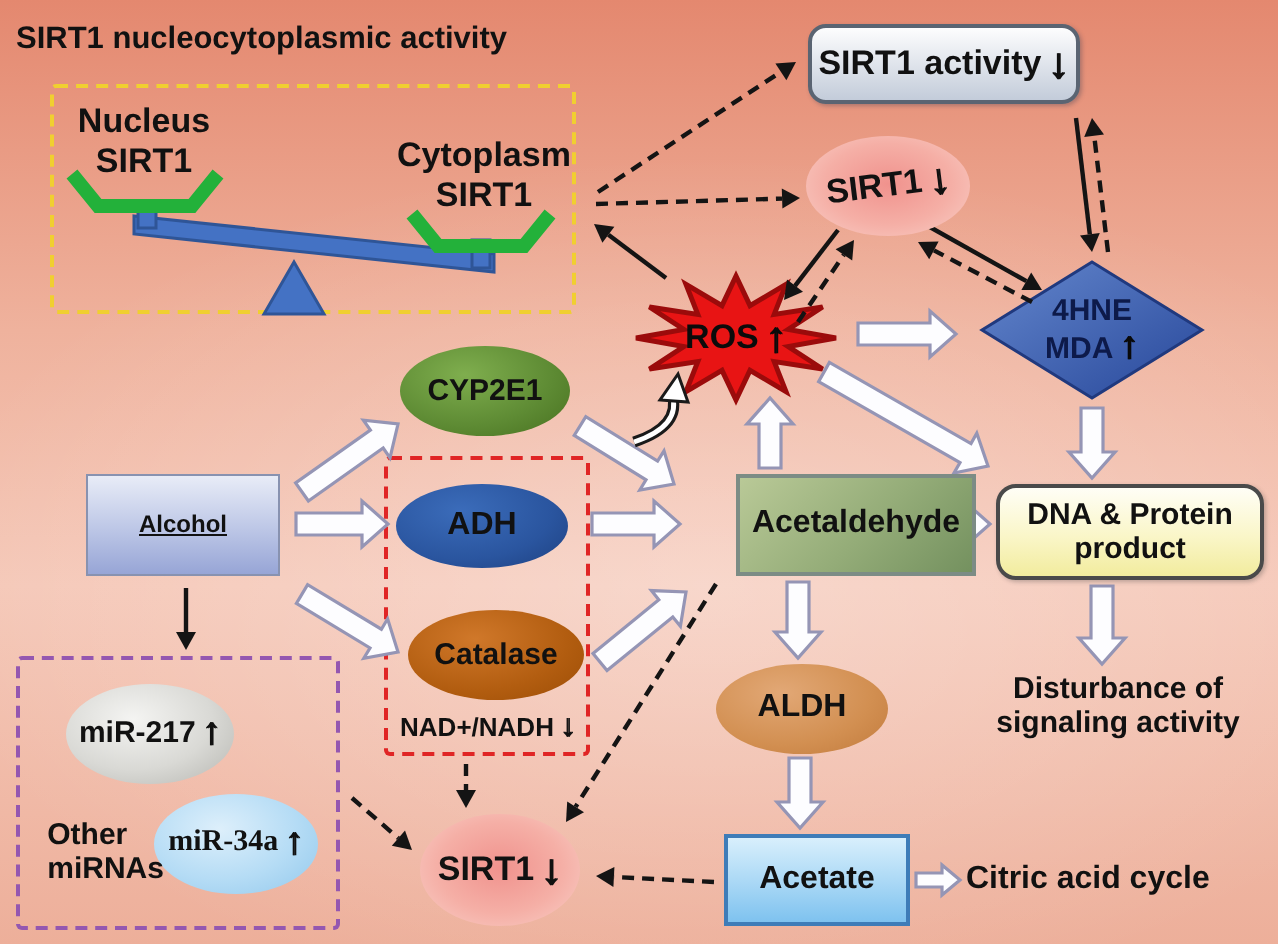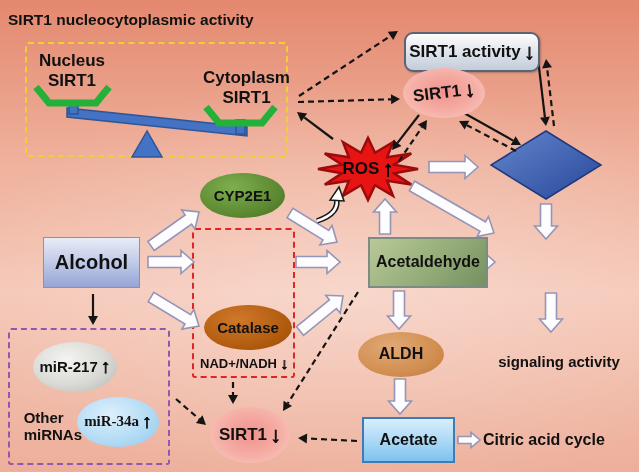--- a/index.html
+++ b/index.html
@@ -16,22 +16,22 @@
   .glyph{font-size:1.3em; line-height:.9; margin-left:3px; font-weight:bold;
          text-shadow:.7px 0 currentColor, -.3px 0 currentColor;}
   .dashbox{position:absolute; box-sizing:border-box; border-radius:3px;}
   #yellow-box{border:2.5px dashed #f0cf30;}
   #red-box{border:2.5px dashed #e02525;}
   #purple-box{border:2.5px dashed #9457b0;}
   #title{font-size:15.5px; justify-content:flex-start; text-align:left;}
   #activity-box{border:2px solid #5a6472; border-radius:9px; font-size:17px;
       background:linear-gradient(180deg,#fdfdfe 0%,#dde2ea 55%,#c3ccda 100%);
       box-shadow:1px 1px 2px rgba(60,60,80,.35);}
-  #alcohol-box{border:1.5px solid #8892b0; font-size:20px;
-      background:linear-gradient(180deg,#e8ecf7 0%,#bcc6e6 55%,#97a5d6 100%);}
+  #alcohol-box{border:1.5px solid #8892b0; font-size:12px;
+      background:linear-gradient(180deg,#e8ecf7 0%,#bcc6e6 55%,#97a5d6 100%);text-decoration:underline;}
   #acetaldehyde-box{border:2px solid #7c8c85; font-size:16px;
       background:linear-gradient(135deg,#b9c997 0%,#94ac78 55%,#74915f 100%);}
   #dna-box{border:2px solid #4a4a4a; border-radius:10px; font-size:15px;
       background:linear-gradient(180deg,#fffef6 0%,#faf6c8 55%,#f2ec9e 100%);
       box-shadow:1px 1px 2px rgba(60,60,60,.3);}
   #acetate-box{border:2px solid #3e7cb8; font-size:16px;
       background:linear-gradient(180deg,#d8effc 0%,#a8d7f5 55%,#7ec2ef 100%);}
   .pink{background:radial-gradient(ellipse at 50% 48%, #f0928d 0%, #f5afa6 55%, #f9cfc7 100%); font-size:17px;}
   #cyp2e1{background:radial-gradient(ellipse at 38% 32%, #7fae4e 0%, #5d8a33 60%, #47701f 100%); font-size:15px;}
   #adh{background:radial-gradient(ellipse at 38% 32%, #3b6cba 0%, #2a559f 60%, #1d4080 100%); font-size:16px;}
@@ -195,67 +195,79 @@
     </g>
   </svg>
 
   <div id="title" class="node" style="left:8px;top:10px;width:310px;height:20px;">
     <span>SIRT1 nucleocytoplasmic activity</span>
   </div>
 
   <div id="nucleus-label" class="node" style="left:34px;top:54px;width:76px;height:34px;">
     <span><span>Nucleus</span><br><span>SIRT1</span></span>
   </div>
-  <div id="cytoplasm-label" class="node" style="left:194px;top:71px;width:96px;height:34px;justify-content:flex-end;">
+  <div id="cytoplasm-label" class="node" style="left:194px;top:71px;width:96px;height:34px;">
     <span><span>Cytoplasm</span><br><span>SIRT1</span></span>
   </div>
 
-  <div id="activity-box" class="node" style="left:404px;top:12px;width:136px;height:40px;margin-top:20px;">
+  <div id="activity-box" class="node" style="left:404px;top:12px;width:136px;height:40px;">
     <span>SIRT1 activity</span>
     <span class="glyph">↓</span>
   </div>
 
   <div id="sirt1-upper" class="node ellipse pink" style="left:403px;top:68px;width:82px;height:50px;">
     <span style="display:inline-flex;align-items:center;transform:rotate(-7deg);">
       <span>SIRT1</span>
       <span class="glyph">↓</span>
     </span>
   </div>
 
   <div id="ros-label" class="node" style="left:328px;top:156px;width:80px;height:26px;">
     <span>ROS</span>
     <span class="glyph">↑</span>
   </div>
 
+  <div id="diamond-label" class="node" style="left:496px;top:139px;width:100px;height:52px;">
+    <span>
+      <span>4HNE</span><br>
+      <span>MDA</span><span class="glyph" style="color:#0a0a0a;">↑</span>
+    </span>
+  </div>
 
   <div id="cyp2e1" class="node ellipse" style="left:200px;top:173px;width:85px;height:45px;">
     <span>CYP2E1</span>
   </div>
 
   <div id="alcohol-box" class="node" style="left:43px;top:237px;width:97px;height:51px;">
     <span>Alcohol</span>
   </div>
 
+  <div id="adh" class="node ellipse" style="left:198px;top:242px;width:86px;height:42px;">
+    <span>ADH</span>
+  </div>
 
   <div id="catalase" class="node ellipse" style="left:204px;top:305px;width:88px;height:45px;">
     <span>Catalase</span>
   </div>
 
   <div id="nad-label" class="node" style="left:193px;top:353px;width:102px;height:22px;">
     <span>NAD+/NADH</span>
     <span class="glyph" style="font-size:16px;">↓</span>
   </div>
 
   <div id="acetaldehyde-box" class="node" style="left:343px;top:237px;width:120px;height:51px;margin-left:25px;">
     <span>Acetaldehyde</span>
   </div>
 
+  <div id="dna-box" class="node" style="left:498px;top:242px;width:134px;height:48px;">
+    <span><span>DNA &amp; Protein</span><br><span>product</span></span>
+  </div>
 
   <div id="disturbance-label" class="node" style="left:484px;top:335px;width:150px;height:36px;">
-    <span><br><span>signaling activity</span></span>
+    <span><span>Disturbance of</span><br><span>signaling activity</span></span>
   </div>
 
   <div id="aldh" class="node ellipse" style="left:358px;top:332px;width:86px;height:45px;">
     <span>ALDH</span>
   </div>
 
   <div id="acetate-box" class="node" style="left:362px;top:417px;width:93px;height:46px;">
     <span>Acetate</span>
   </div>
 

